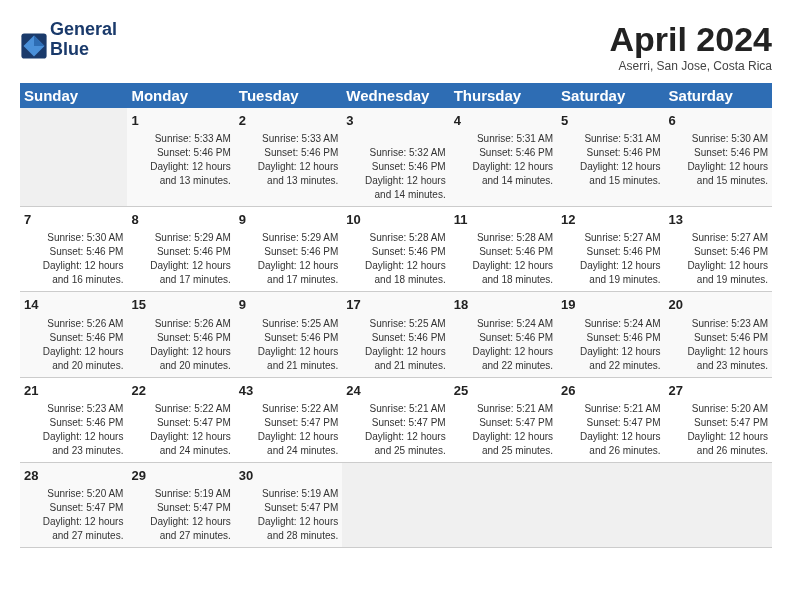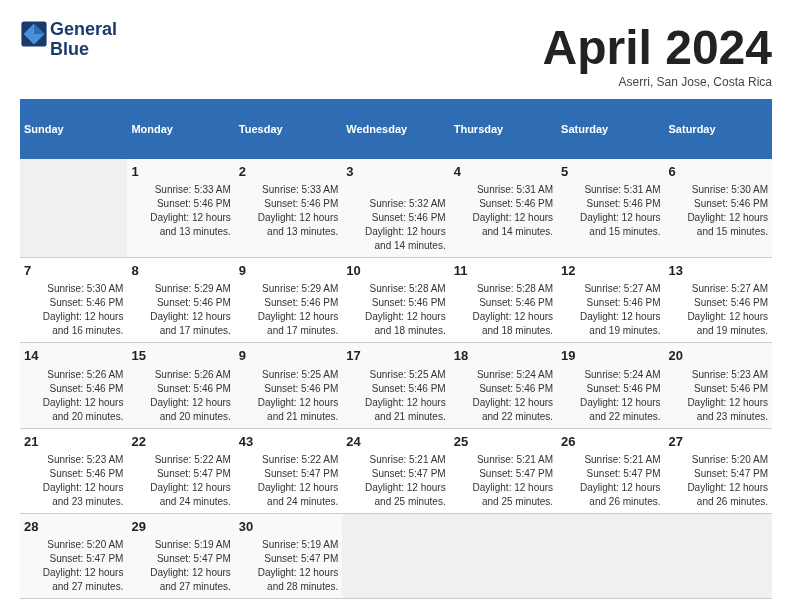--- a/index.html
+++ b/index.html
@@ -11,58 +11,58 @@
       padding: 20px;
     }
     .header-area {
       display: flex;
       justify-content: space-between;
       align-items: flex-start;
       margin-bottom: 10px;
     }
     .logo {
       display: flex;
-      align-items: flex-start;
+      align-items: flex-end;
     }
     .logo-text {
       font-size: 18px;
       font-weight: bold;
       color: #1a3a6b;
       line-height: 1.1;
     }
     .logo-icon {
       width: 28px;
       height: 28px;
       margin-right: 2px;
     }
     .title-area {
       text-align: right;
     }
     .month-title {
-      font-size: 48px;
+      font-size: 34px;
       font-weight: bold;
       color: #222;
     }
     .subtitle {
       font-size: 12px;
       color: #444;
     }
     table {
       width: 100%;
       border-collapse: collapse;
       font-size: 11px;
     }
     thead tr {
       background-color: #2e6db4;
       color: #fff;
     }
     thead th {
-      padding: 24px 4px;
+      padding: 4px 4px;
       text-align: left;
-      font-size: 11px;
+      font-size: 15px;
       font-weight: bold;
     }
     tbody tr {
       border-bottom: 1px solid #ccc;
     }
     tbody tr:nth-child(odd) {
       background-color: #f9f9f9;
     }
     tbody tr:nth-child(even) {
       background-color: #ffffff;

